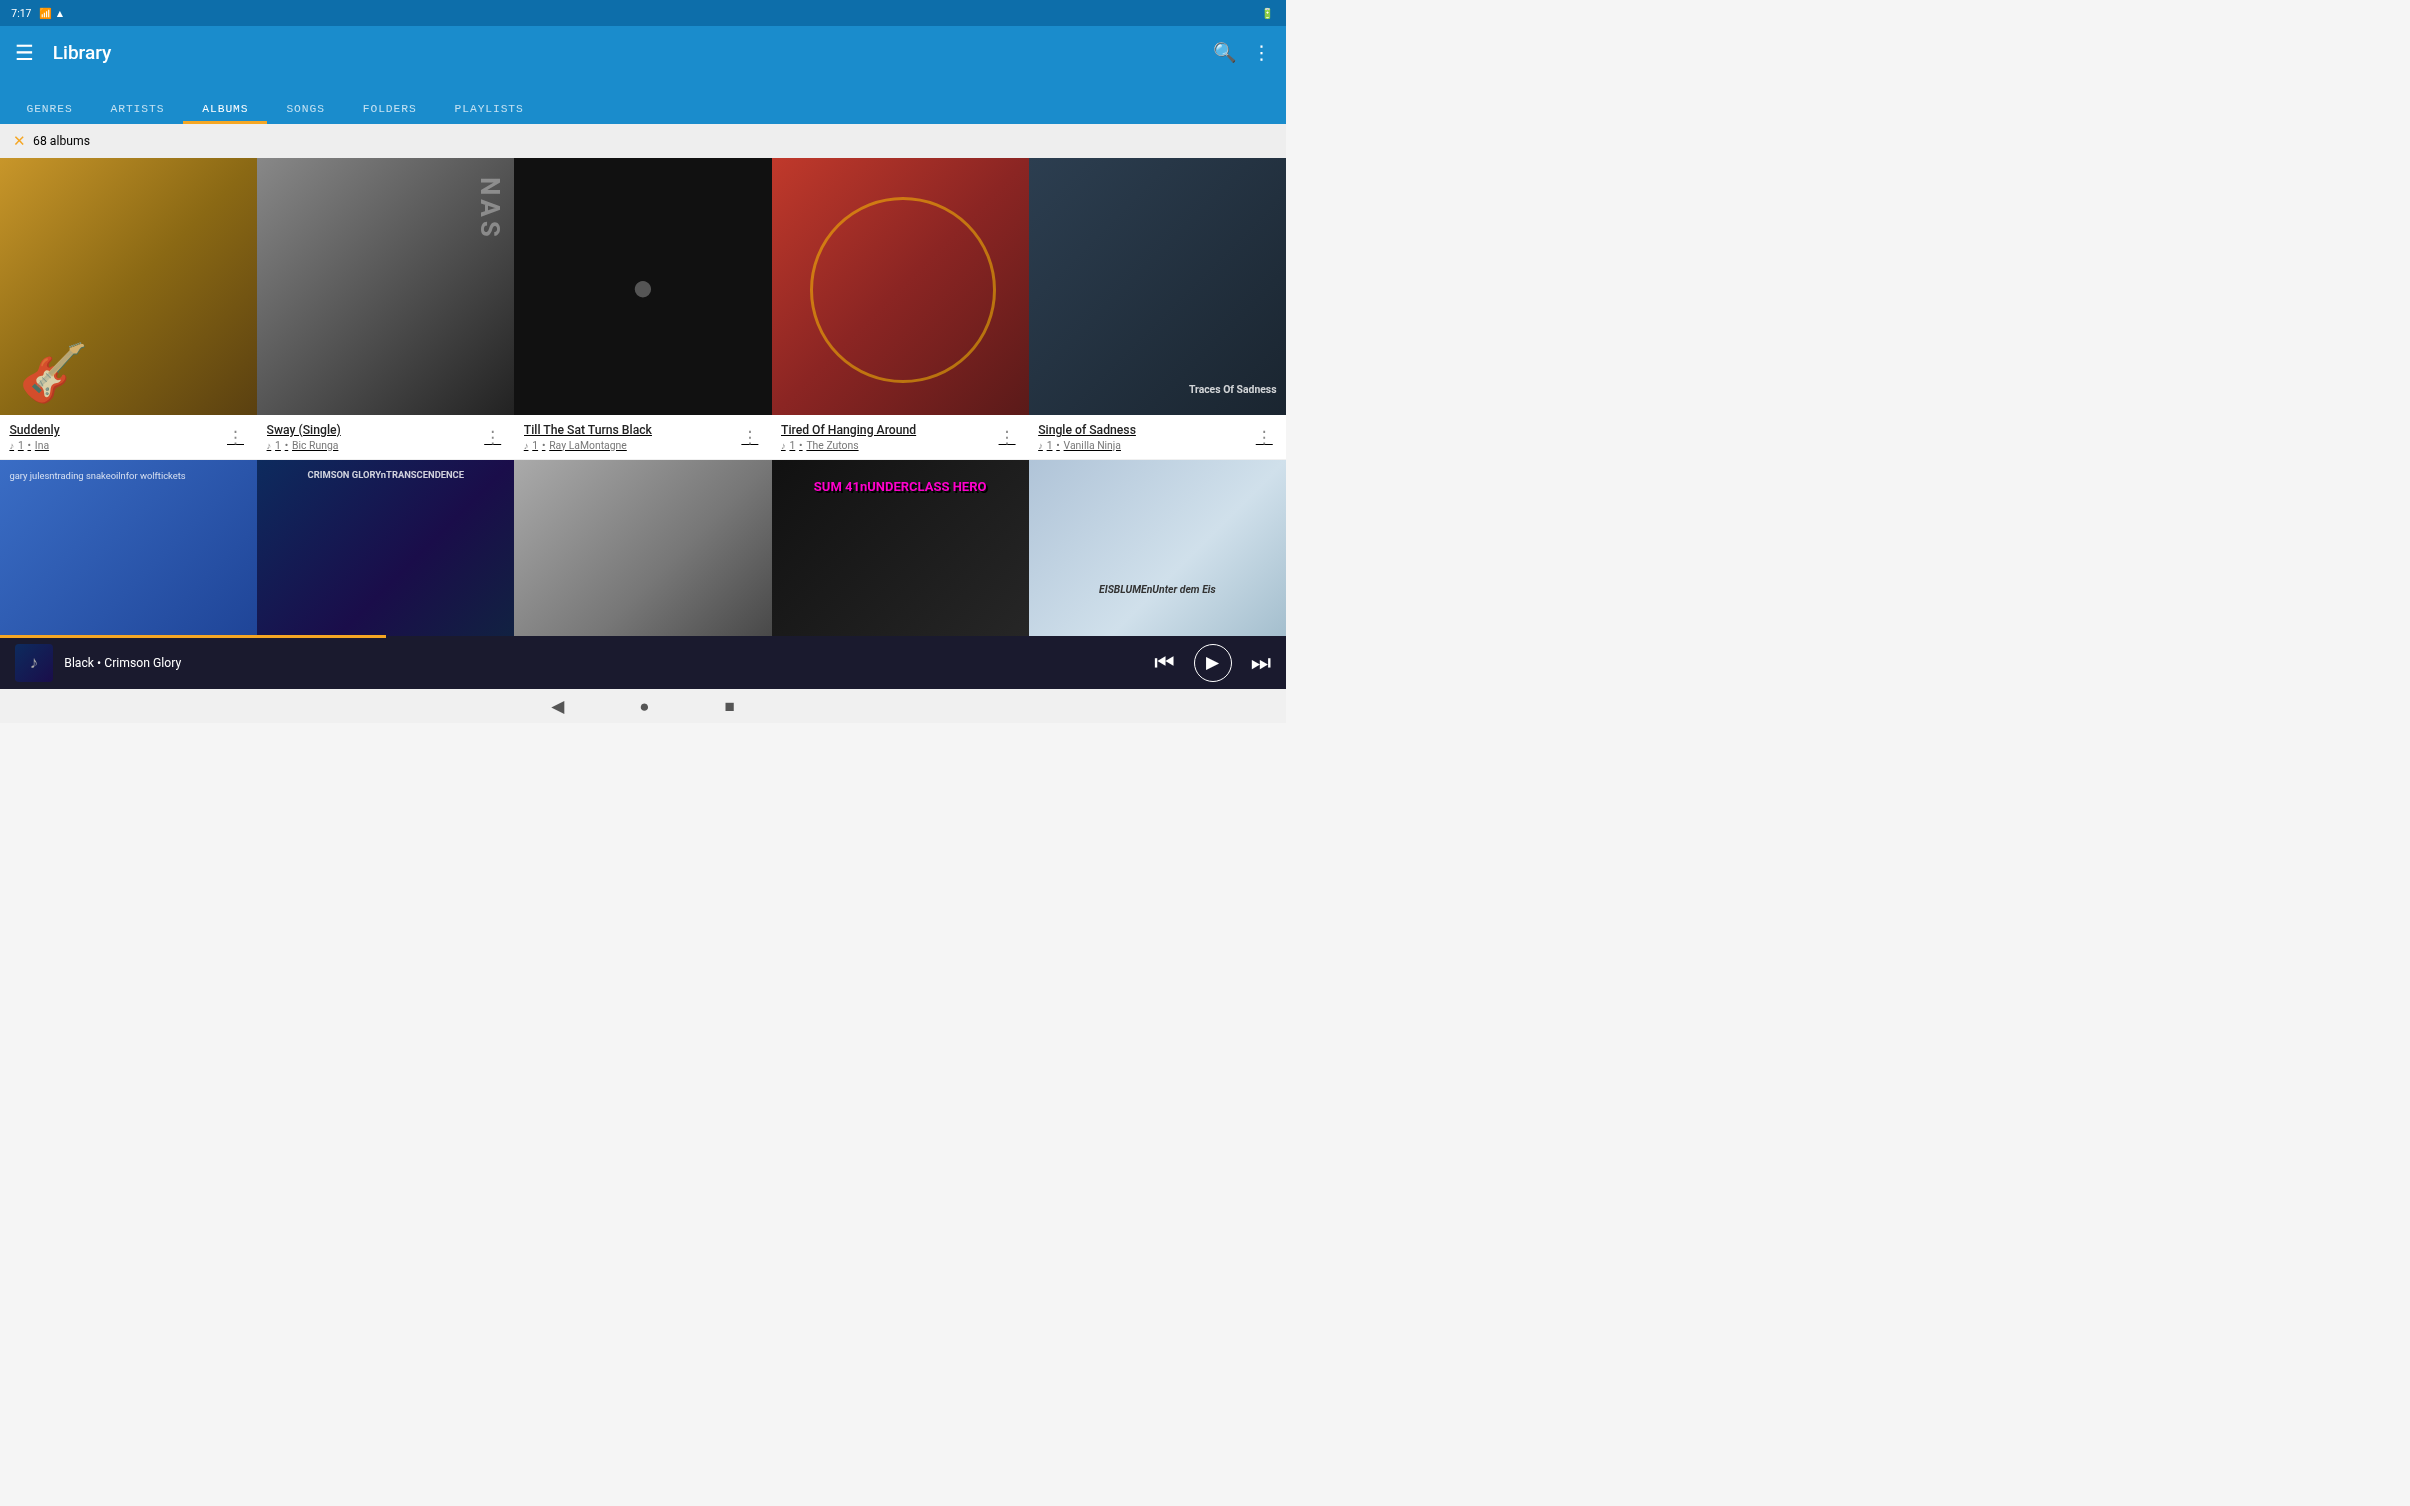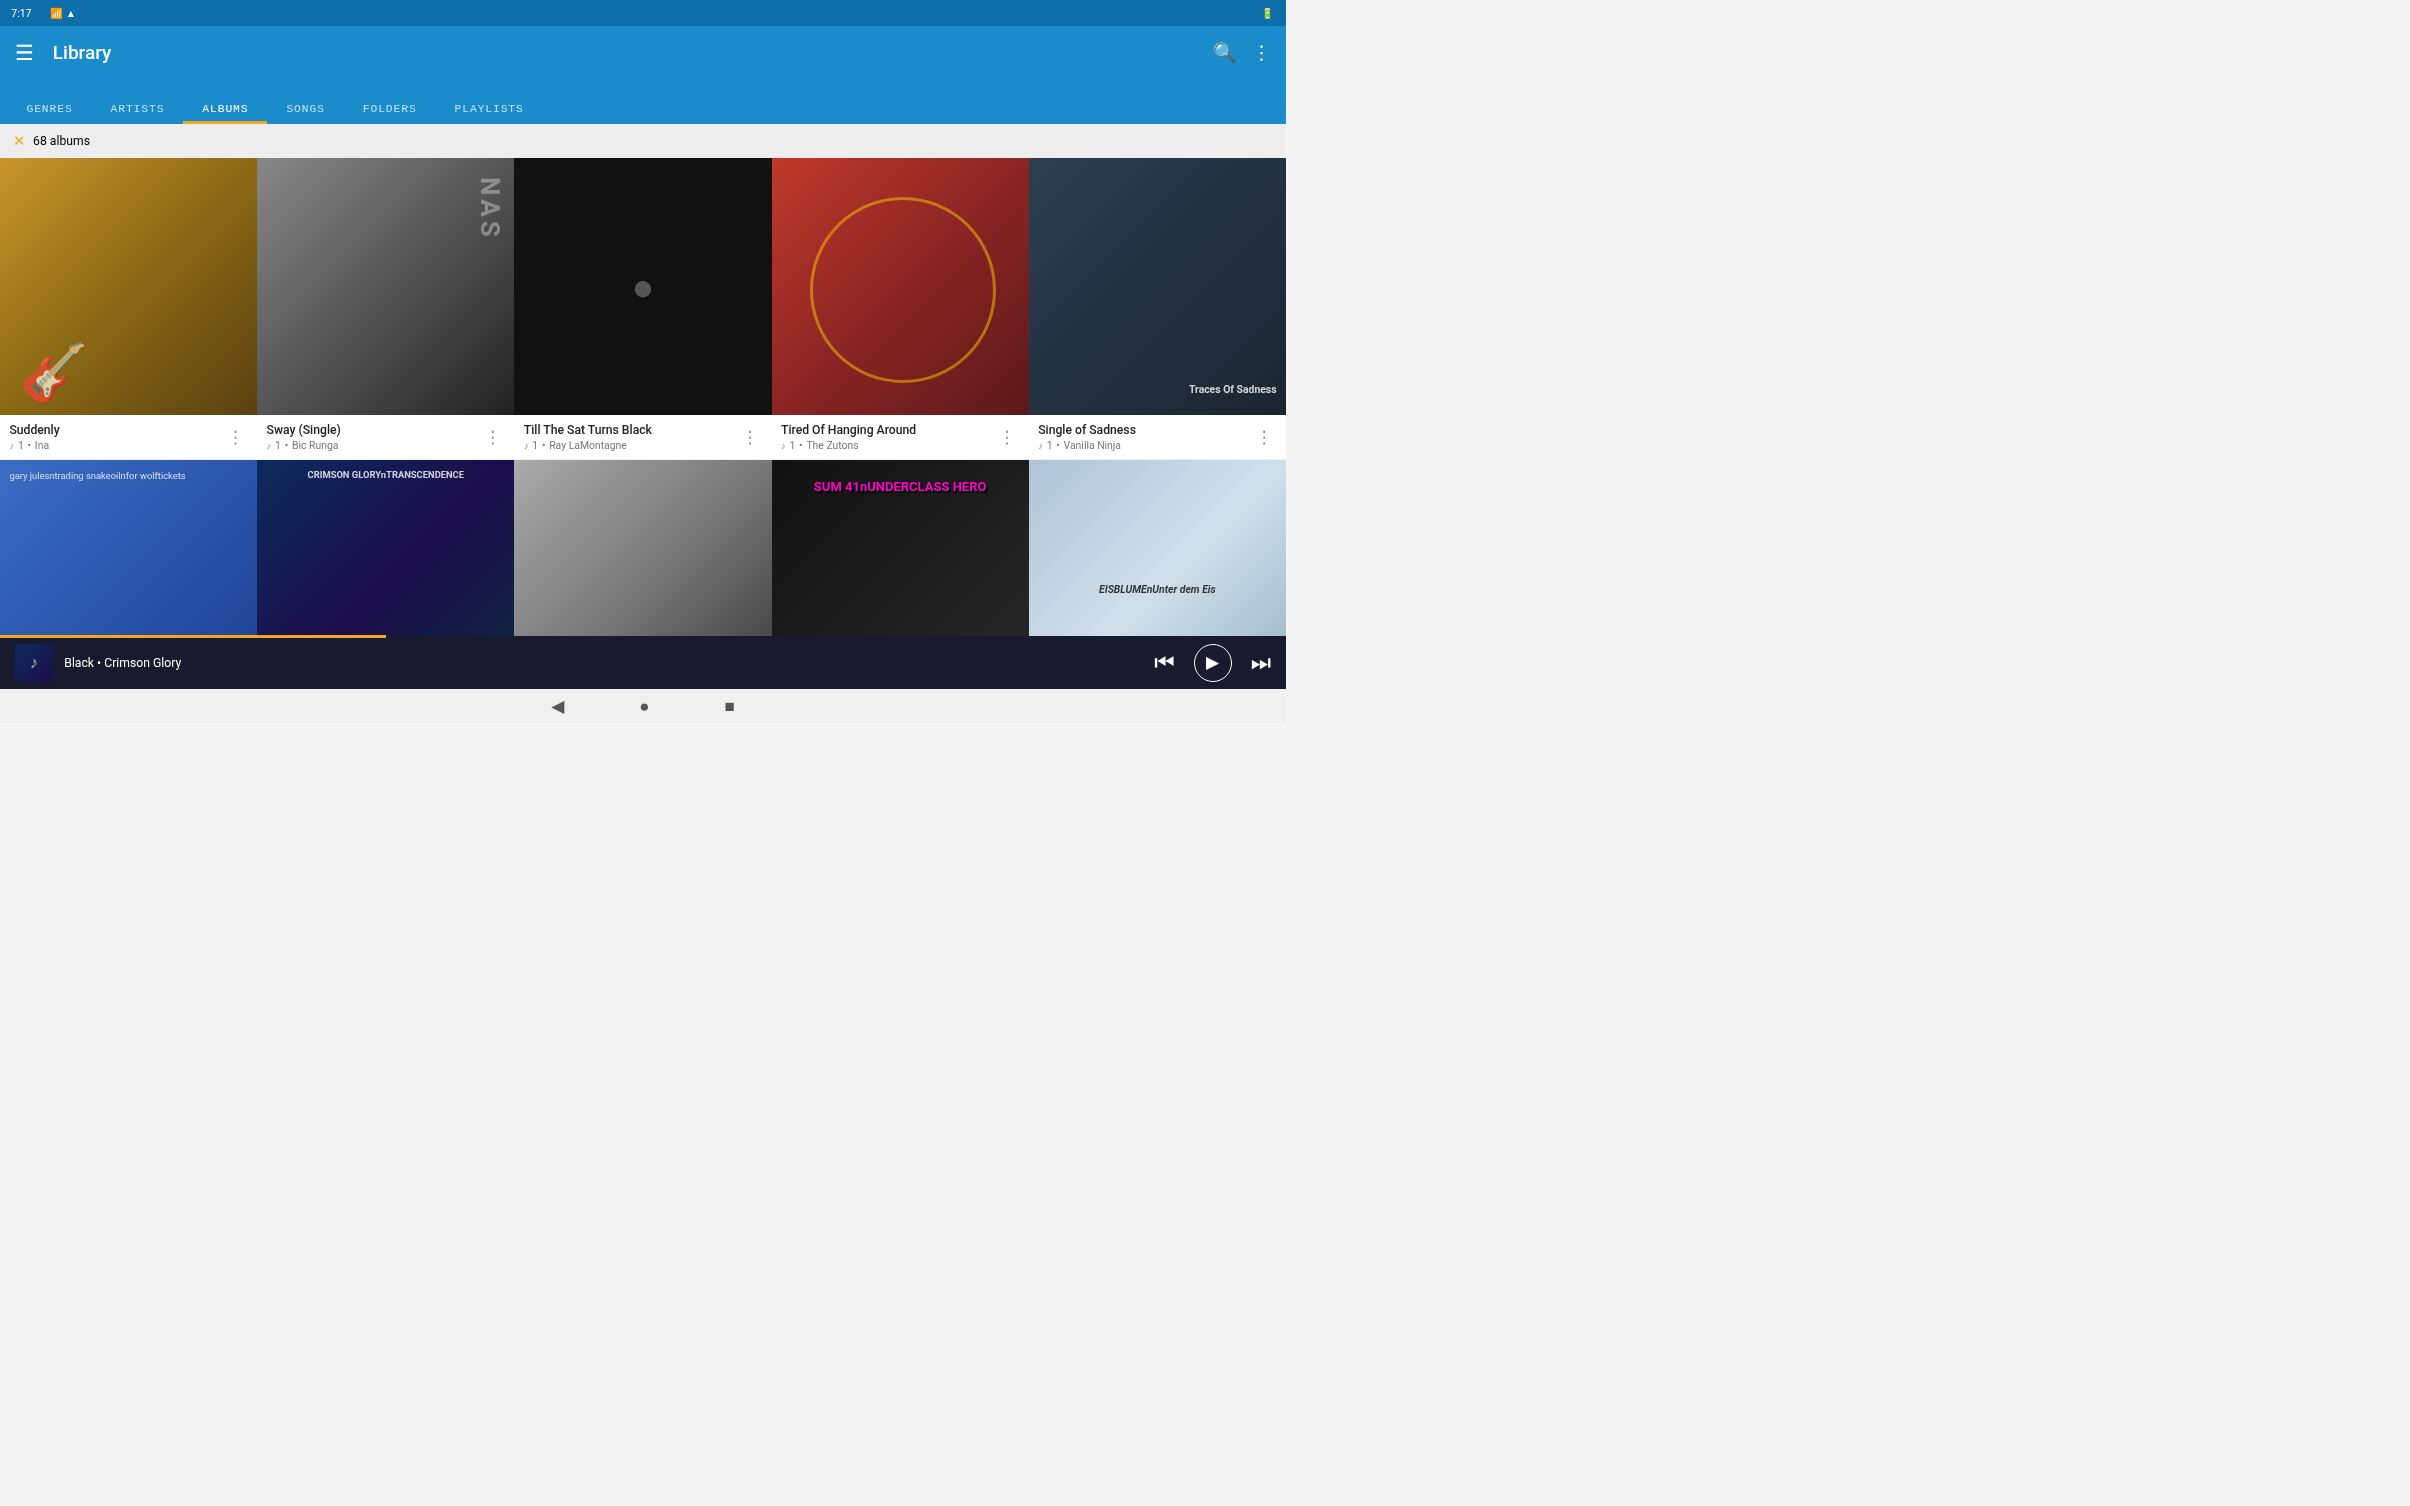--- a/index.html
+++ b/index.html
@@ -16,21 +16,21 @@
     #status-bar {
       height: 26px;
       background: #0d6eaa;
       display: flex;
       align-items: center;
       justify-content: space-between;
       padding: 0 11.3px;
       color: white;
       font-size: 10.4px;
     }
-    .status-left { display: flex; align-items: center; gap: 19px; }
+    .status-left { display: flex; align-items: center; gap: 8px; }
     .status-right { display: flex; align-items: center; gap: 3.8px; }
 
     
     #app-bar {
       height: 53px;
       background: #1a8ccc;
       display: flex;
       align-items: center;
       padding: 0 15px;
       color: white;
@@ -228,20 +228,21 @@
       text-align: center;
       font-weight: bold;
       font-style: italic;
     }
 
     .album-info {
       padding: 7.5px 9.4px 7.5px 9.4px;
       display: flex;
       align-items: center;
       justify-content: space-between;
+      text-decoration: underline;
     }
     .album-text { flex: 1; }
     .album-title {
       font-size: 12.2px;
       font-weight: 500;
       color: #222;
       white-space: nowrap;
       overflow: hidden;
       text-overflow: ellipsis;
     }

